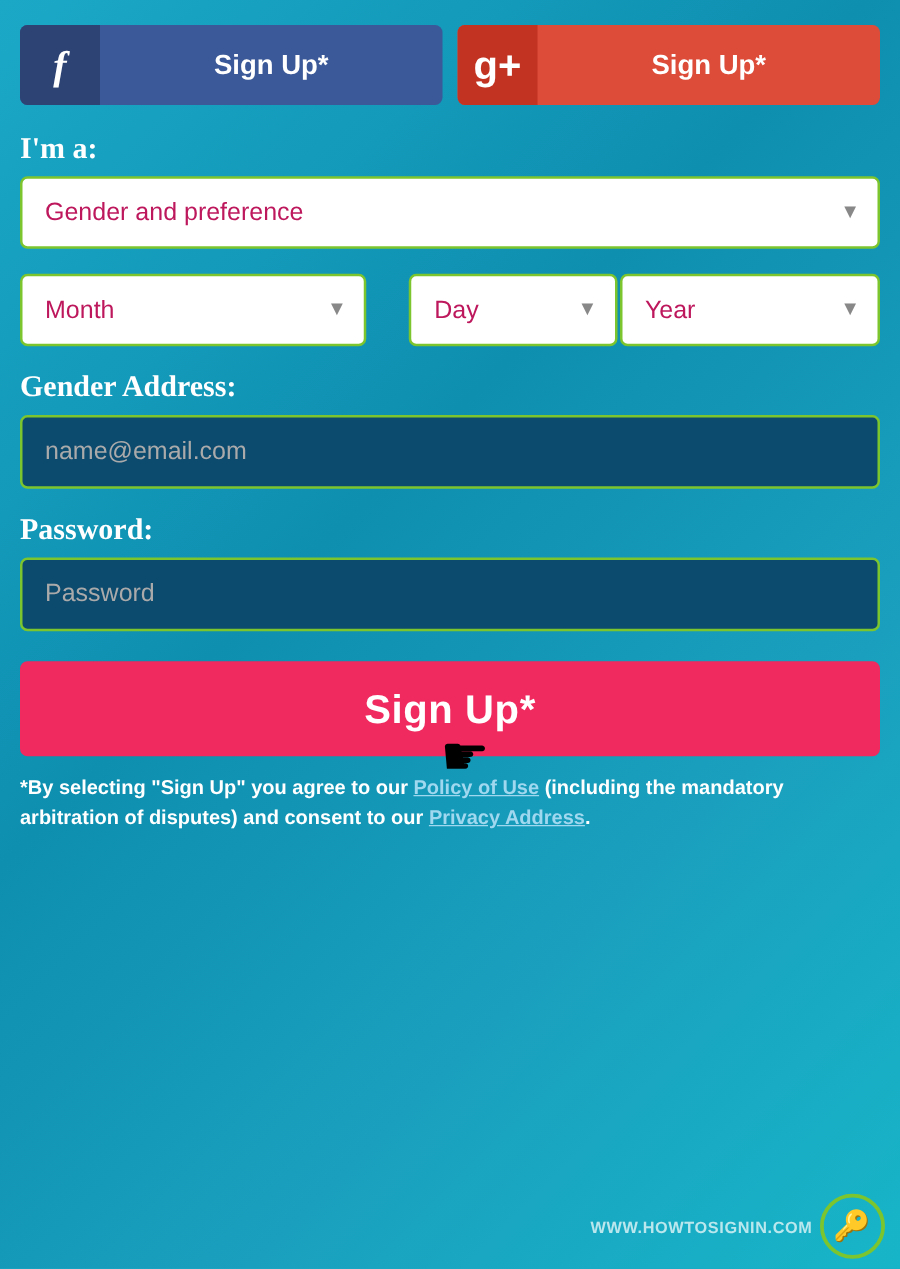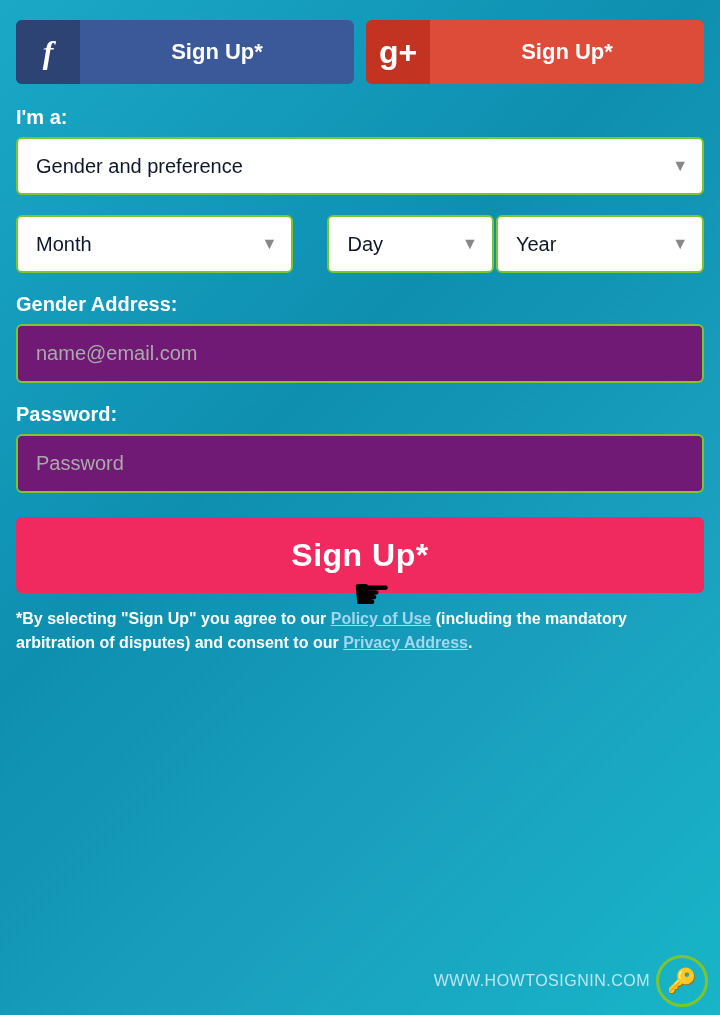--- a/index.html
+++ b/index.html
@@ -76,36 +76,37 @@
       background: #dd4b39;
     }
 
     .google-btn .icon-part {
       background: #c23321;
     }
 
     
     .form-label {
       display: block;
-      font-size: 20px;
+      font-size: 24px;
       font-weight: bold;
       color: white;
       margin-bottom: 8px;
+      font-family: Liberation Serif, serif;
     }
 
     
     .gender-select-wrap {
       margin-bottom: 20px;
     }
 
     .styled-select {
       width: 100%;
       padding: 16px 18px;
       font-size: 20px;
-      color: #0f172a;
+      color: #be185d;
       background: white;
       border: 2px solid #7dc52e;
       border-radius: 6px;
       appearance: none;
       -webkit-appearance: none;
       cursor: pointer;
     }
 
     .select-wrapper {
       position: relative;
@@ -148,21 +149,21 @@
     
     .email-section {
       margin-bottom: 20px;
     }
 
     .text-input {
       width: 100%;
       padding: 16px 18px;
       font-size: 20px;
       color: #aaa;
-      background: #701a75;
+      background: #0c4a6e;
       border: 2px solid #7dc52e;
       border-radius: 6px;
       outline: none;
     }
 
     .text-input::placeholder {
       color: #aaa;
     }
 
     
@@ -214,23 +215,23 @@
     .watermark {
       position: absolute;
       bottom: 8px;
       right: 12px;
       display: flex;
       align-items: center;
       gap: 6px;
     }
 
     .watermark-text {
-      font-size: 16px;
+      font-size: 13px;
       color: rgba(255,255,255,0.7);
-      font-weight: normal;
+      font-weight: bold;
       letter-spacing: 0.5px;
     }
 
     .key-icon-wrap {
       width: 52px;
       height: 52px;
       border: 3px solid #7dc52e;
       border-radius: 50%;
       display: flex;
       align-items: center;

